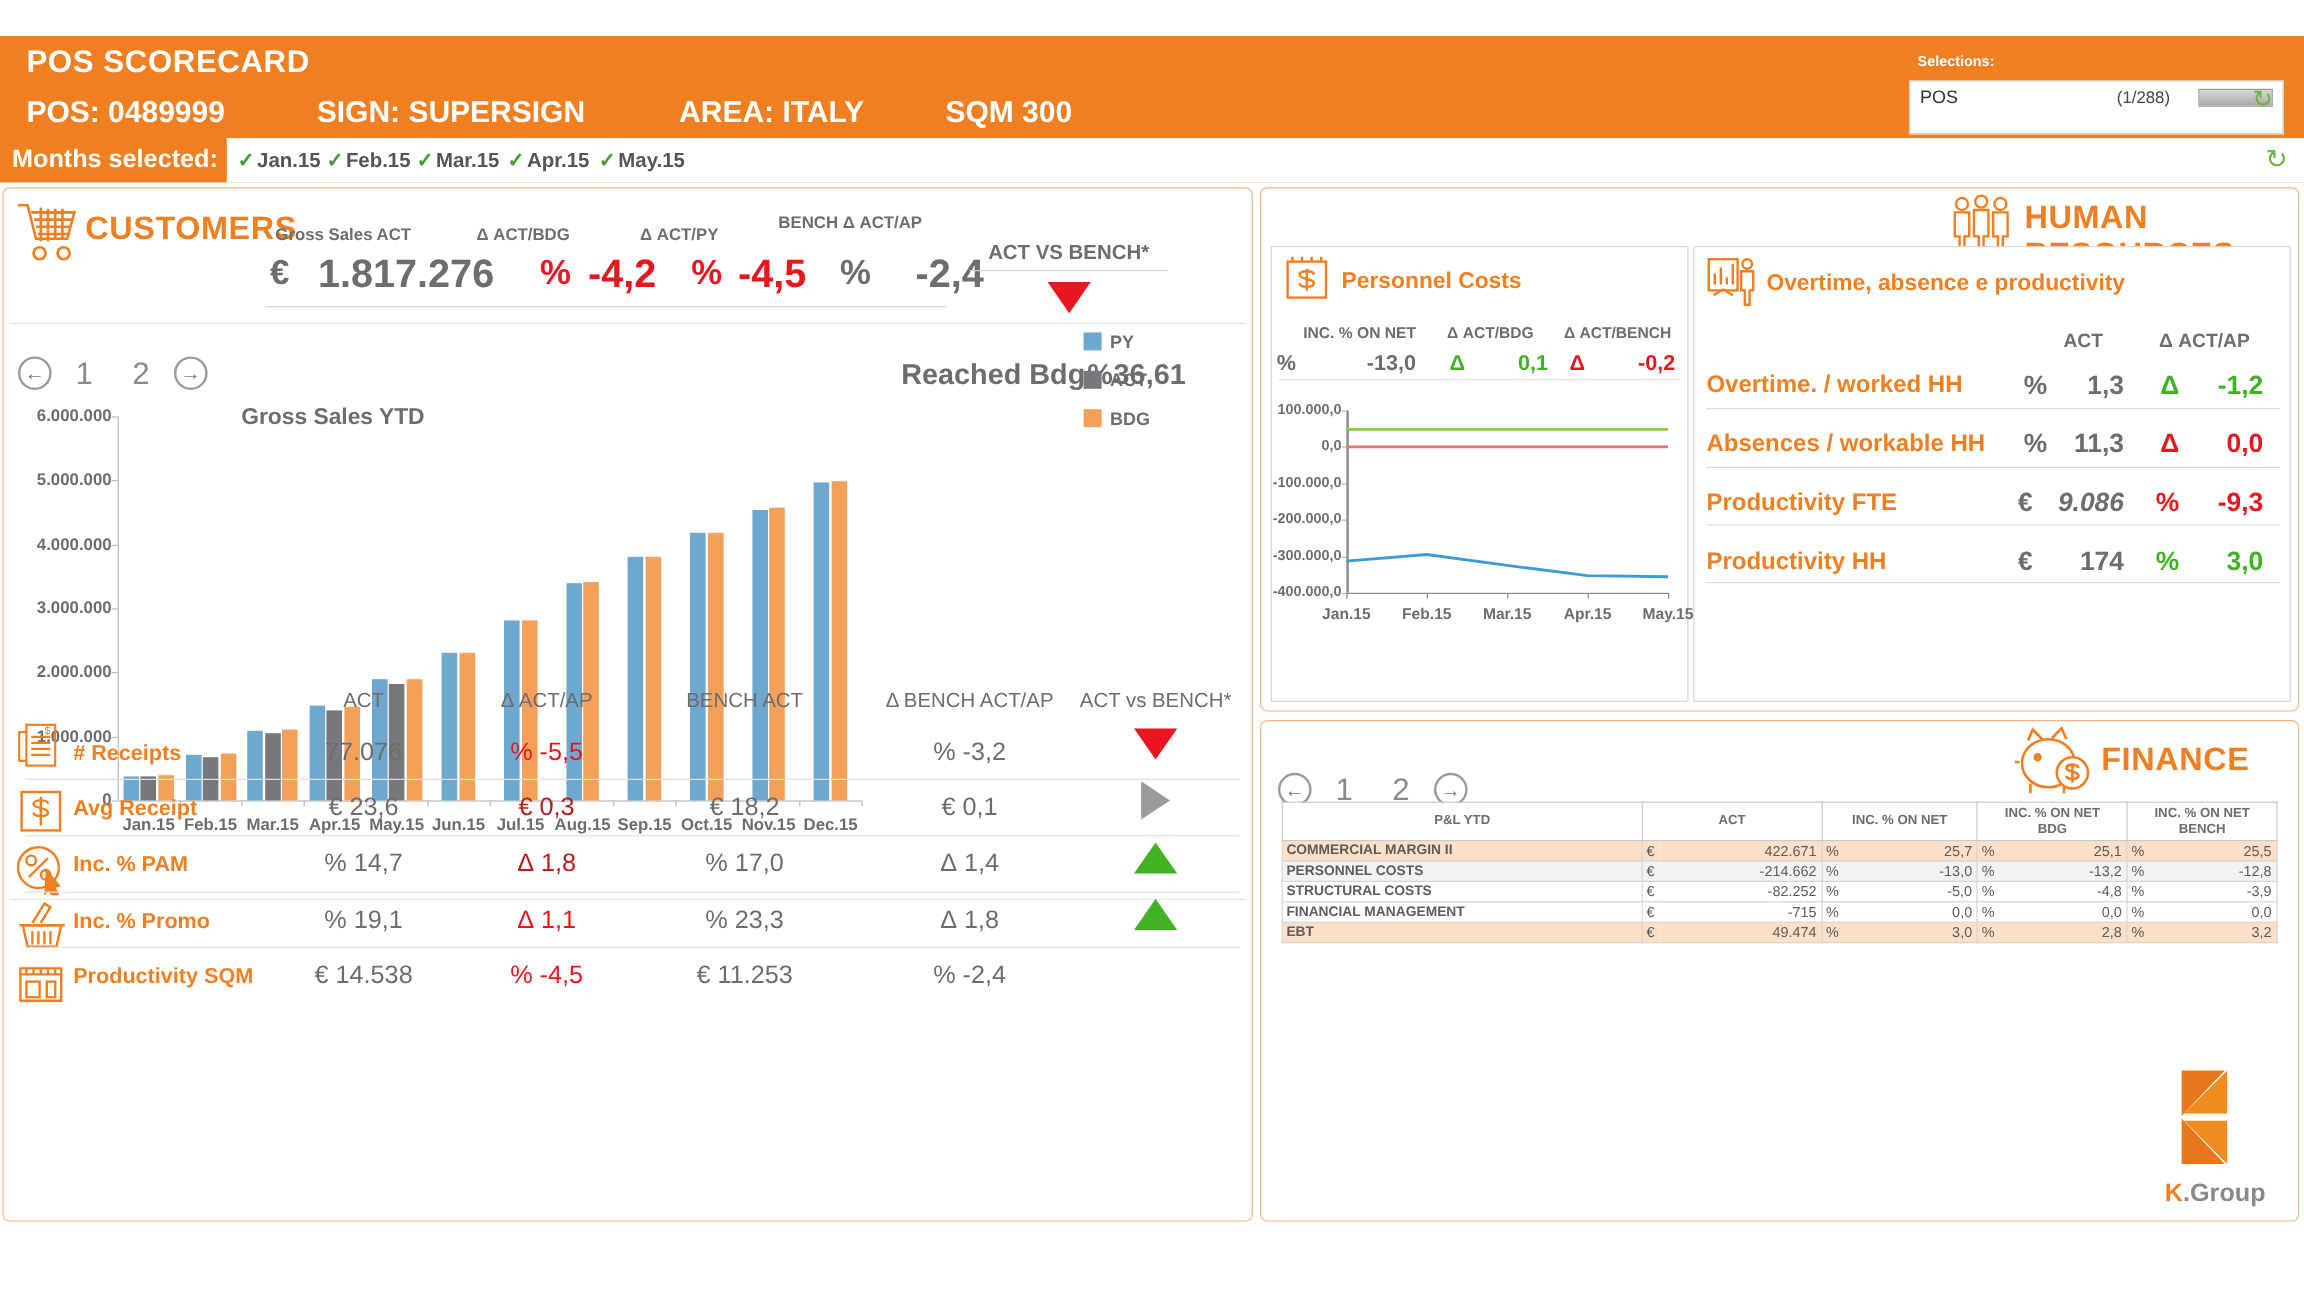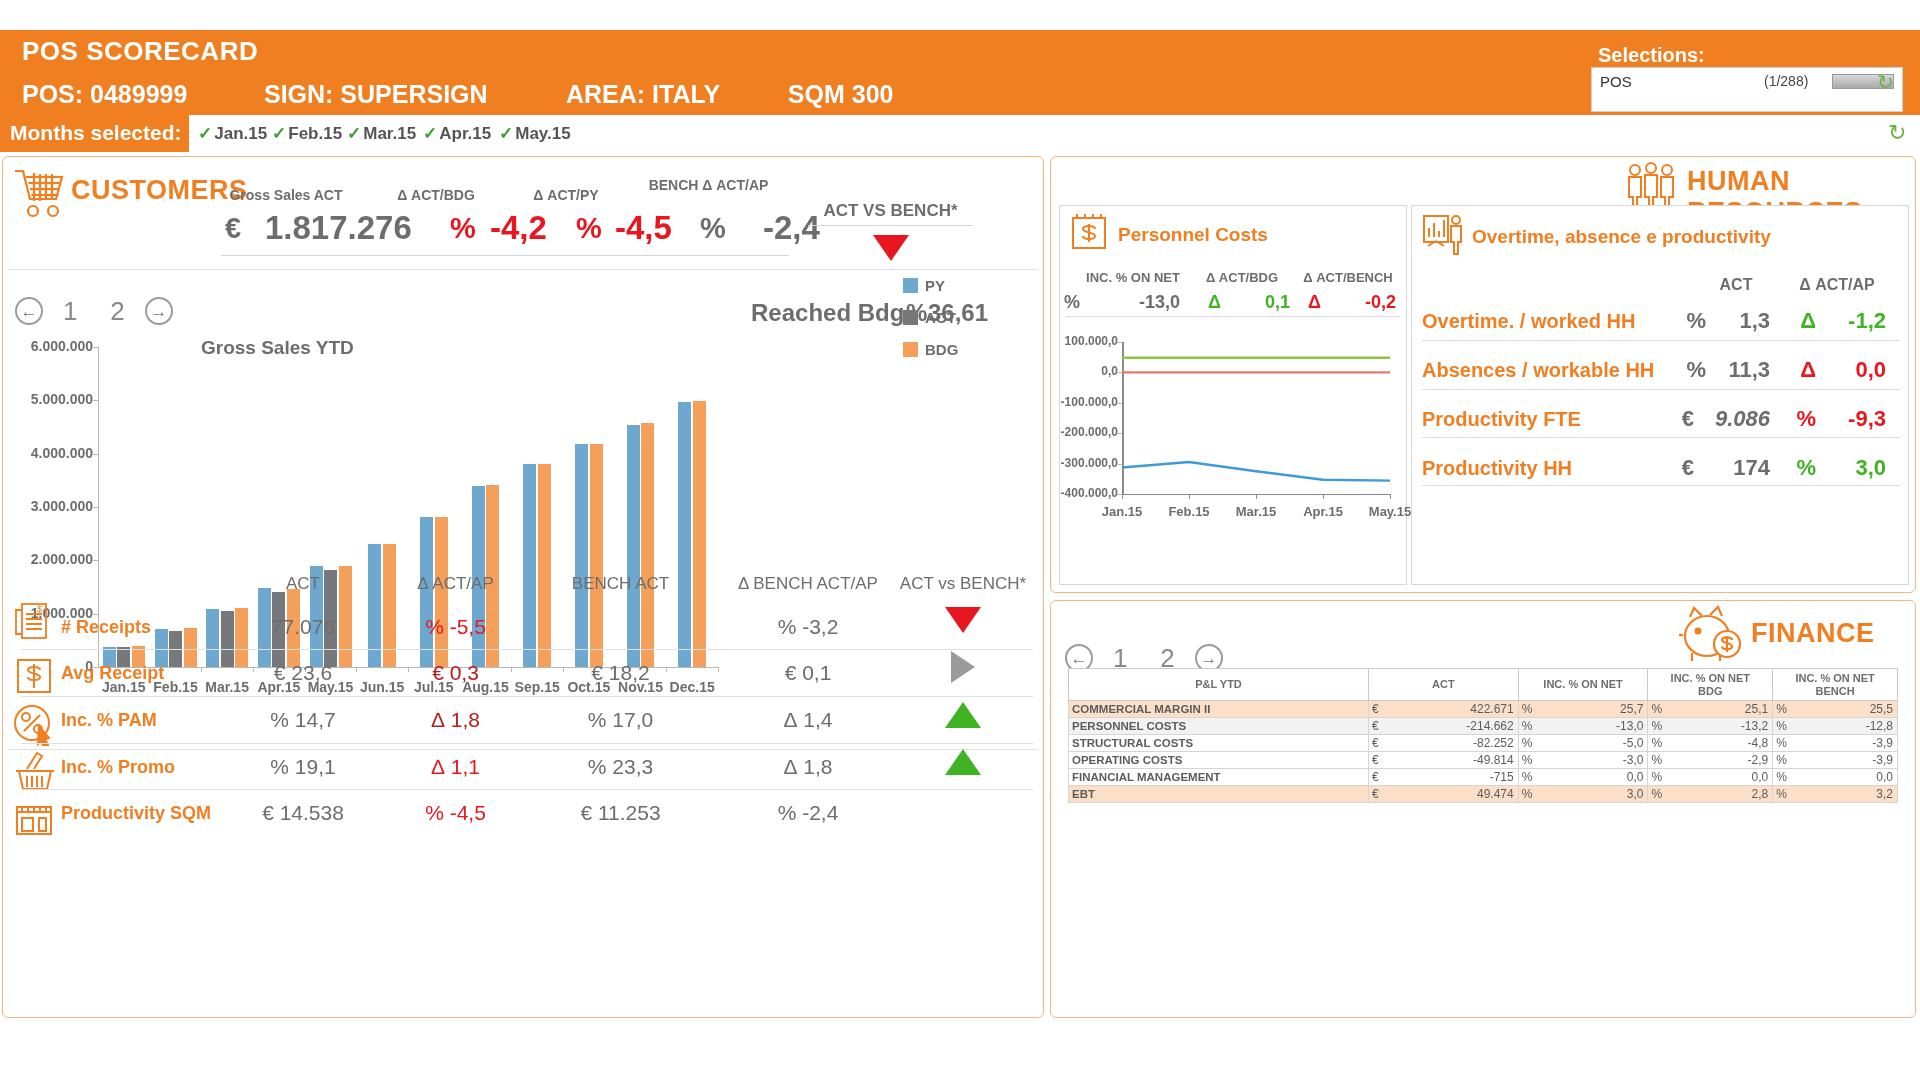--- a/index.html
+++ b/index.html
@@ -26,21 +26,21 @@
     font-family:"Liberation Sans Narrow","Liberation Sans",sans-serif; white-space:nowrap;}
   .hdr-cell { display:inline-block; }
   .hdr-pos { width:235px; }
   .hdr-sign { width:295px; }
   .hdr-area { width:215px; }
 
   .sel-box {
     position:absolute; left:1588px; top:40px; width:318px; height:75px;
     background:#F07F22; border-radius:3px;
   }
-  .sel-label { position:absolute; left:10px; top:4px; color:#fff; font-size:20px; font-weight:bold;
+  .sel-label { position:absolute; left:10px; top:4px; color:#fff; font-size:12px; font-weight:bold;
     font-family:"Liberation Sans Narrow","Liberation Sans",sans-serif;}
   .sel-field {
     position:absolute; left:3px; top:27px; width:312px; height:45px;
     background:#fff; border:1px solid #cfcfcf;
   }
   .sel-field-name { position:absolute; left:8px; top:5px; font-size:15px; color:#333; }
   .sel-field-count { position:absolute; left:172px; top:5px; font-size:14px; color:#444; }
   .sel-bar { position:absolute; left:240px; top:6px; width:62px; height:15px;
      background:linear-gradient(#d9d9d9,#a8a8a8); border:1px solid #9a9a9a;}
   .sel-refresh { position:absolute; left:285px; top:2px; font-size:20px; color:#6db33f;}
@@ -599,31 +599,20 @@
           <td class="cur">€</td>
           <td class="num">-82.252</td>
           <td class="pct">%</td>
           <td class="num">-5,0</td>
           <td class="pct">%</td>
           <td class="num">-4,8</td>
           <td class="pct">%</td>
           <td class="num">-3,9</td>
         </tr>
         <tr class="">
-          <td class="lbl">OPERATING COSTS</td>
-          <td class="cur">€</td>
-          <td class="num">-49.814</td>
-          <td class="pct">%</td>
-          <td class="num">-3,0</td>
-          <td class="pct">%</td>
-          <td class="num">-2,9</td>
-          <td class="pct">%</td>
-          <td class="num">-3,9</td>
-        </tr>
-        <tr class="">
           <td class="lbl">FINANCIAL MANAGEMENT</td>
           <td class="cur">€</td>
           <td class="num">-715</td>
           <td class="pct">%</td>
           <td class="num">0,0</td>
           <td class="pct">%</td>
           <td class="num">0,0</td>
           <td class="pct">%</td>
           <td class="num">0,0</td>
         </tr>
@@ -634,14 +623,23 @@
           <td class="pct">%</td>
           <td class="num">3,0</td>
           <td class="pct">%</td>
           <td class="num">2,8</td>
           <td class="pct">%</td>
           <td class="num">3,2</td>
         </tr>
       </tbody>
   </table>
 
+  <div class="kgroup">
+    <svg width="68" height="86" viewBox="0 0 68 86">
+      <polygon points="6,4 6,42 42,4" fill="#E8761A"></polygon>
+      <polygon points="6,44 6,82 42,82" fill="#E8761A"></polygon>
+      <polygon points="44,4 44,40 8,40" fill="#F08C1E"></polygon>
+      <polygon points="44,82 44,46 8,46" fill="#F08C1E"></polygon>
+    </svg>
+    <div class="kgroup-label"><i>K</i><span>.Group</span></div>
+  </div>
 
 </div>
 
 </body></html>

